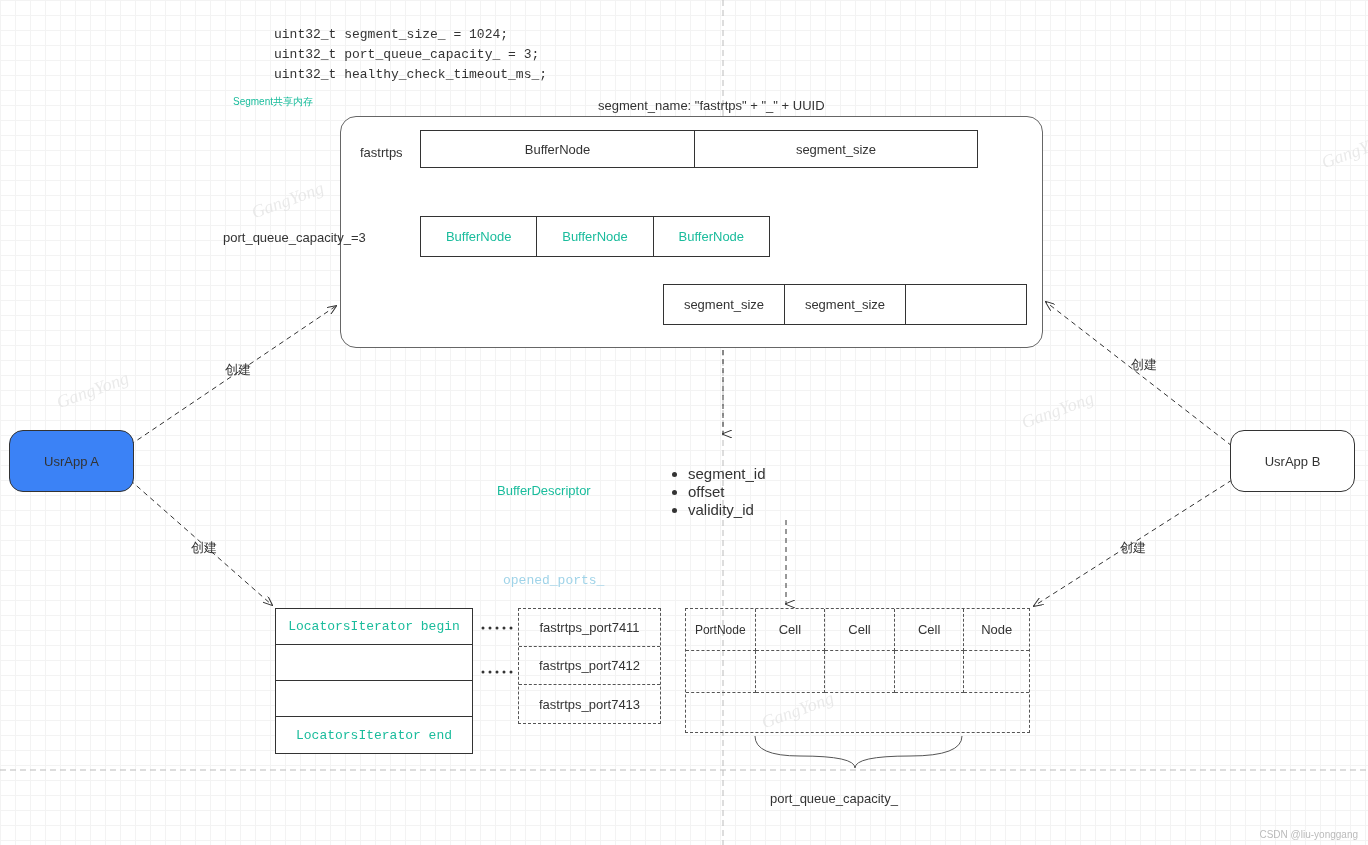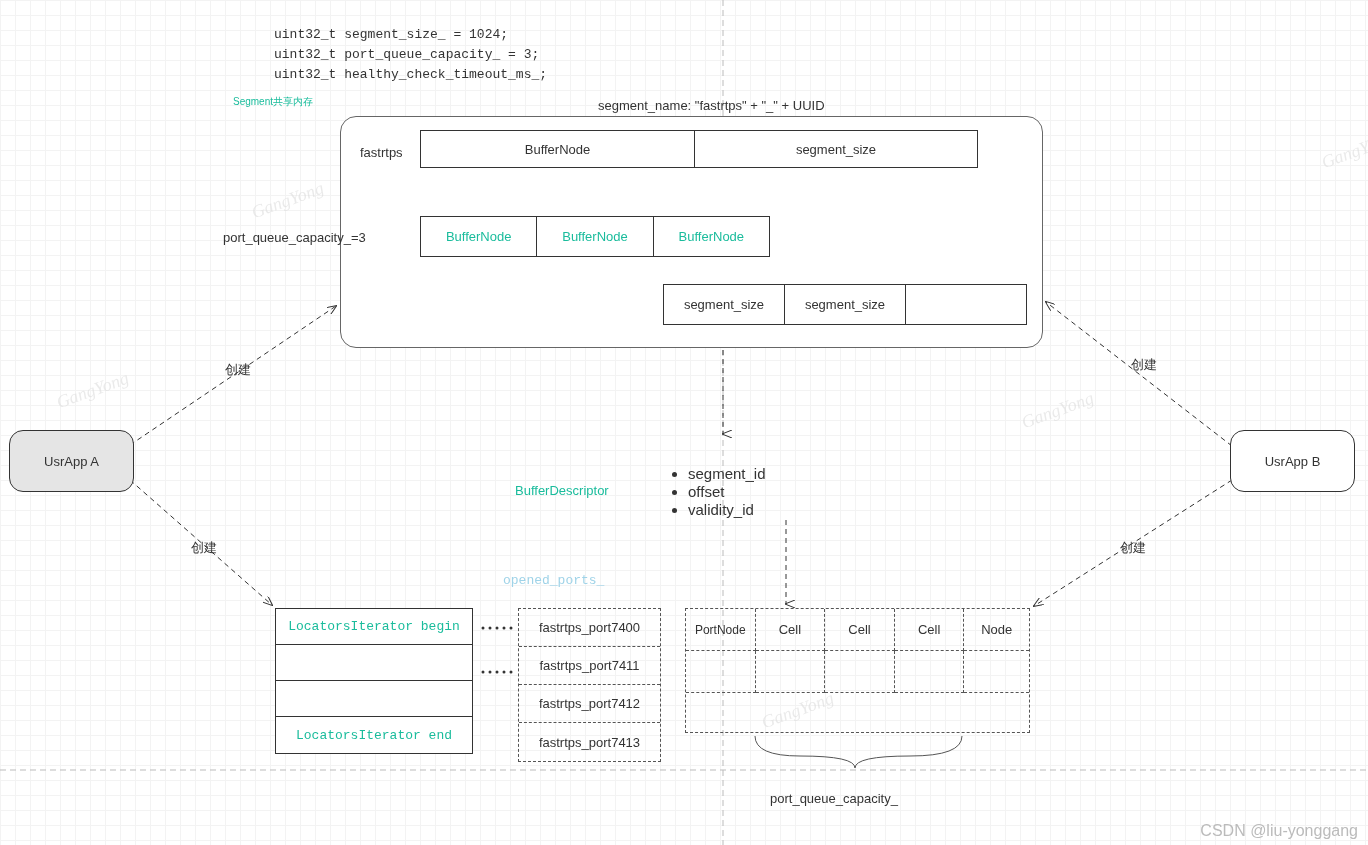--- a/index.html
+++ b/index.html
@@ -17,42 +17,42 @@
 .row1{left:420px;top:130px;width:558px;height:38px;border:1px solid #333;background:#fff;display:flex}
 .row1 div{border-right:1px solid #333;display:flex;align-items:center;justify-content:center}
 .row1 div:last-child{border-right:none}
 .pqc-lbl{left:223px;top:230px}
 .row2{left:420px;top:216px;width:350px;height:41px;border:1px solid #333;display:flex}
 .row2 div{flex:1;border-right:1px solid #333;display:flex;align-items:center;justify-content:center}
 .row2 div:last-child{border-right:none}
 .row3{left:663px;top:284px;width:364px;height:41px;border:1px solid #333;display:flex}
 .row3 div{flex:1;border-right:1px solid #333;display:flex;align-items:center;justify-content:center}
 .row3 div:last-child{border-right:none}
-.usr-a{left:9px;top:430px;width:125px;height:62px;border:1px solid #333;border-radius:14px;display:flex;align-items:center;justify-content:center;background:#e5e5e5}
+.usr-a{left:9px;top:430px;width:125px;height:62px;border:1px solid #333;border-radius:14px;display:flex;align-items:center;justify-content:center;background:#3b82f6}
 .usr-b{left:1230px;top:430px;width:125px;height:62px;border:1px solid #333;border-radius:14px;display:flex;align-items:center;justify-content:center;background:#fff}
-.bd-lbl{left:515px;top:483px}
+.bd-lbl{left:497px;top:483px}
 .bd-list{left:672px;top:465px;font-size:15px;line-height:18px}
 .bd-list li{margin-left:16px}
 .op-lbl{left:503px;top:573px}
 .loc-tbl{left:275px;top:608px;width:198px;border:1px solid #333;background:#fff}
 .loc-tbl div{height:36px;border-bottom:1px solid #333;display:flex;align-items:center;justify-content:center}
 .loc-tbl div:last-child{border-bottom:none}
 .port-tbl{left:518px;top:608px;width:143px;border:1px dashed #555}
 .port-tbl div{height:38px;border-bottom:1px dashed #555;display:flex;align-items:center;justify-content:center}
 .port-tbl div:last-child{border-bottom:none}
 .node-tbl{left:685px;top:608px;width:345px;height:125px;border:1px dashed #555}
 .node-hdr{display:flex;height:42px}
 .node-hdr div{border-right:1px dashed #555;border-bottom:1px dashed #555;display:flex;align-items:center;justify-content:center}
 .node-hdr div:last-child{border-right:none}
 .node-r2{display:flex;height:42px}
 .node-r2 div{border-right:1px dashed #555;border-bottom:1px dashed #555}
 .node-r2 div:last-child{border-right:none}
 .pqc2-lbl{left:770px;top:791px}
 .wm{color:#ddd;font-style:italic;font-family:Georgia,serif;font-size:18px;transform:rotate(-20deg);opacity:.6}
-.credit{position:absolute;right:10px;bottom:5px;color:#bbb;font-size:16px}
+.credit{position:absolute;right:10px;bottom:5px;color:#bbb;font-size:10px}
 svg{position:absolute;inset:0;width:1368px;height:845px;pointer-events:none}
 </style>
 </head>
 <body>
 
 <div class="grid"></div>
 
 <svg>
   <defs>
     <marker id="ah" markerWidth="10" markerHeight="8" refX="9" refY="4" orient="auto">
@@ -144,21 +144,20 @@
 <div class="abs op-lbl ltblue mono">opened_ports_</div>
 
 <div class="abs loc-tbl">
   <div class="teal mono">LocatorsIterator begin</div>
   <div></div>
   <div></div>
   <div class="teal mono">LocatorsIterator end</div>
 </div>
 
 <div class="abs port-tbl">
-  <div>fastrtps_port7400</div>
   <div>fastrtps_port7411</div>
   <div>fastrtps_port7412</div>
   <div>fastrtps_port7413</div>
 </div>
 
 <div class="abs node-tbl">
   <div class="node-hdr">
     <div style="width:70px;font-size:12px">PortNode</div>
     <div style="width:70px">Cell</div>
     <div style="width:70px">Cell</div>

